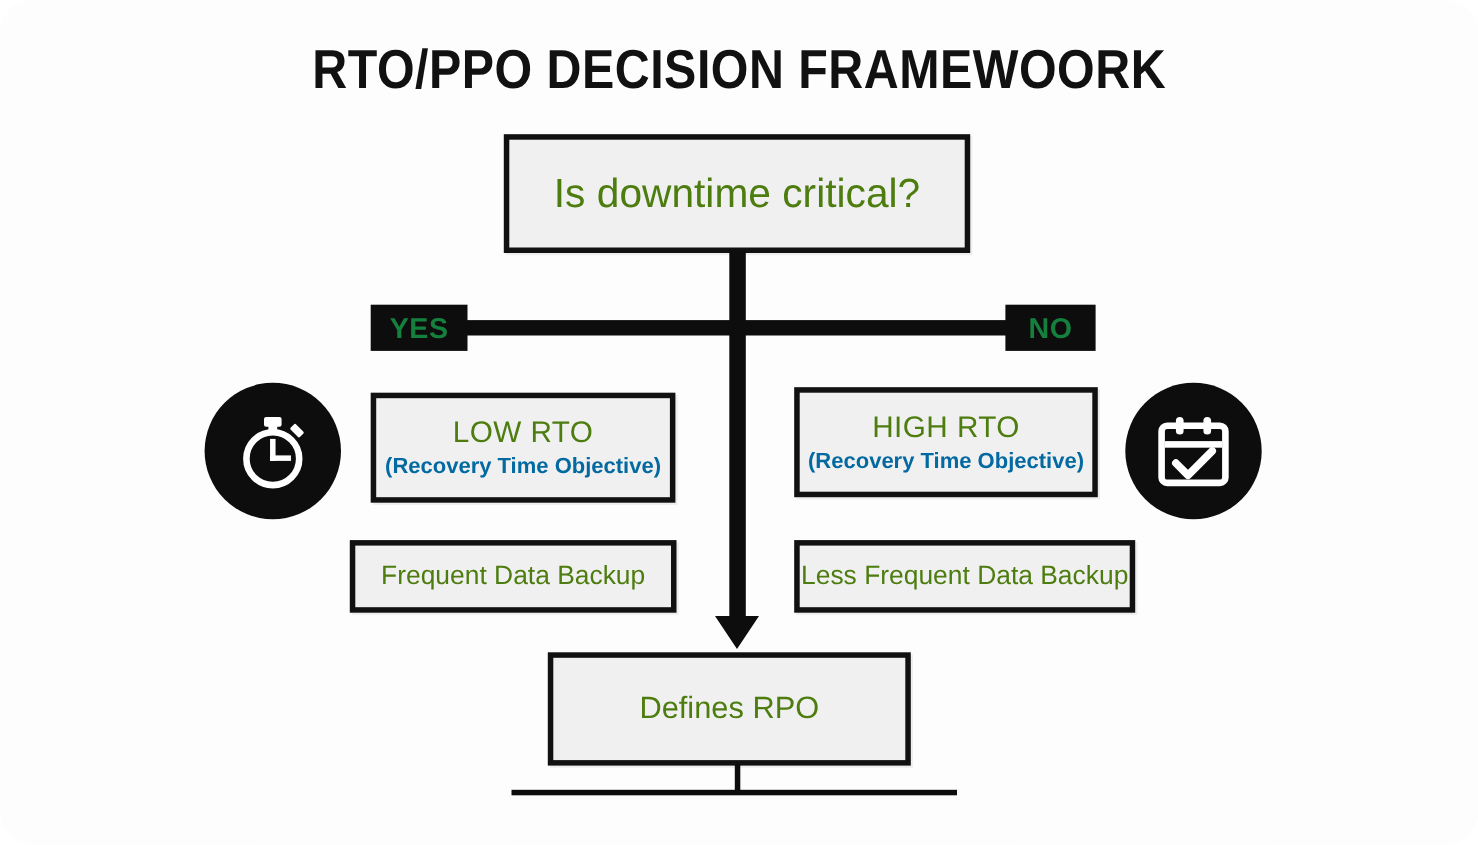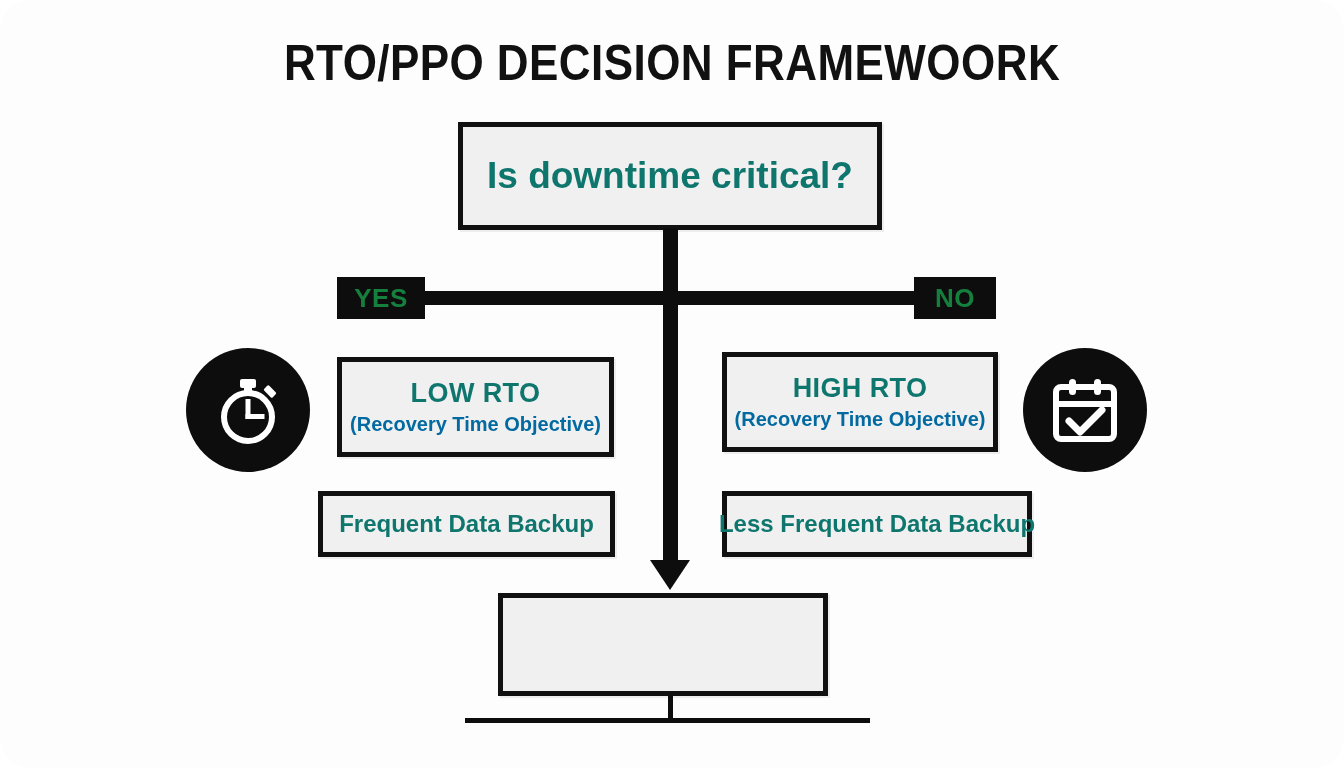--- a/index.html
+++ b/index.html
@@ -42,22 +42,22 @@
     border: 5px solid #111111;
     box-sizing: border-box;
     display: flex;
     flex-direction: column;
     align-items: center;
     justify-content: center;
     text-align: center;
     box-shadow: 2px 2px 0 rgba(0,0,0,0.06);
   }
   .box .line1 {
-    font-weight: bold;
-    color: #0f766e;
+    font-weight: normal;
+    color: #4d7c0f;
     line-height: 1.08;
     white-space: nowrap;
   }
   .box .line2 {
     font-weight: bold;
     color: #0369a1;
     line-height: 1.1;
     white-space: nowrap;
   }
 
@@ -265,18 +265,19 @@
 
   <div class="box" id="frequent-backup-box">
     <div class="line1">Frequent Data Backup</div>
   </div>
 
   <div class="box" id="less-frequent-backup-box">
     <div class="line1">Less Frequent Data Backup</div>
   </div>
 
   <div class="box" id="rpo-box">
+    <div class="line1">Defines RPO</div>
   </div>
 
   <div class="conn" id="rpo-stub"></div>
   <div class="conn" id="bottom-rule"></div>
 
 </div>
 
 </body></html>

